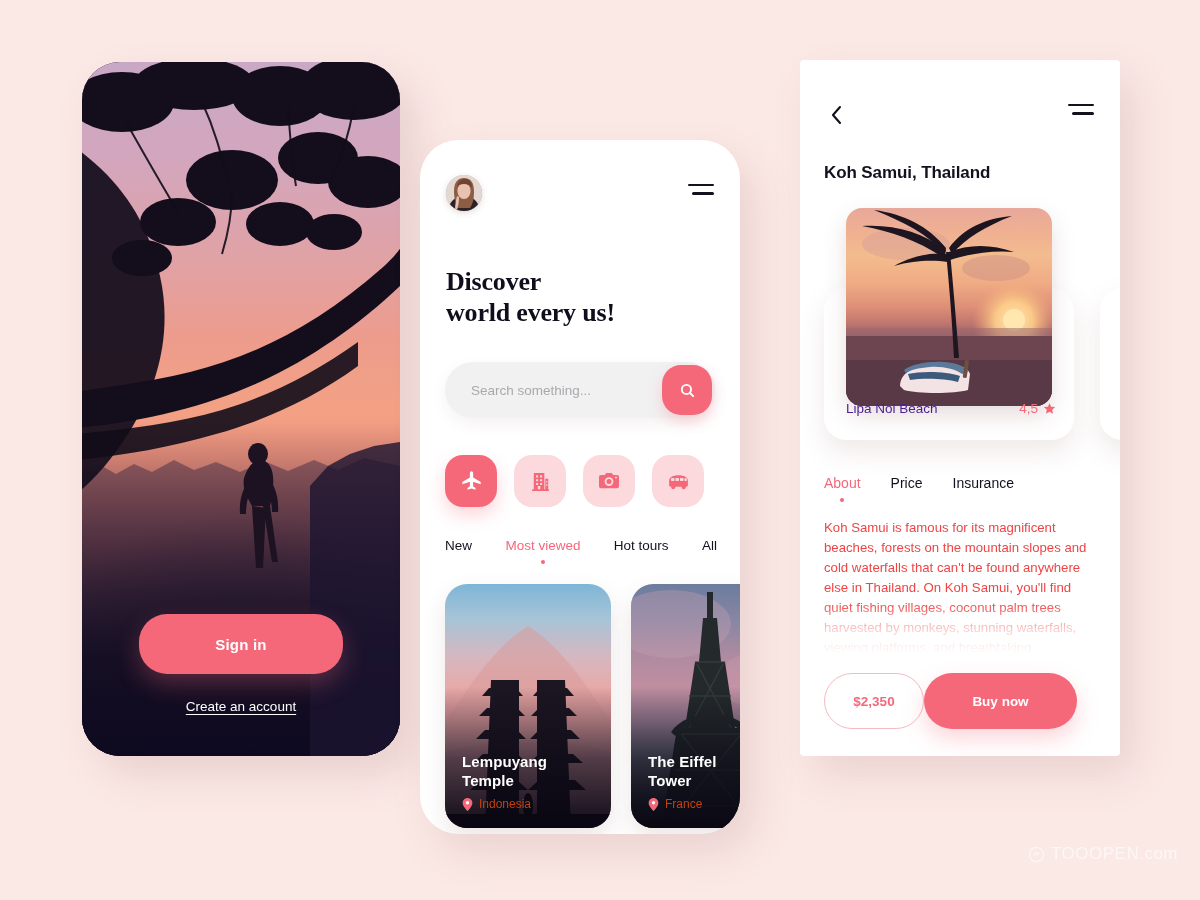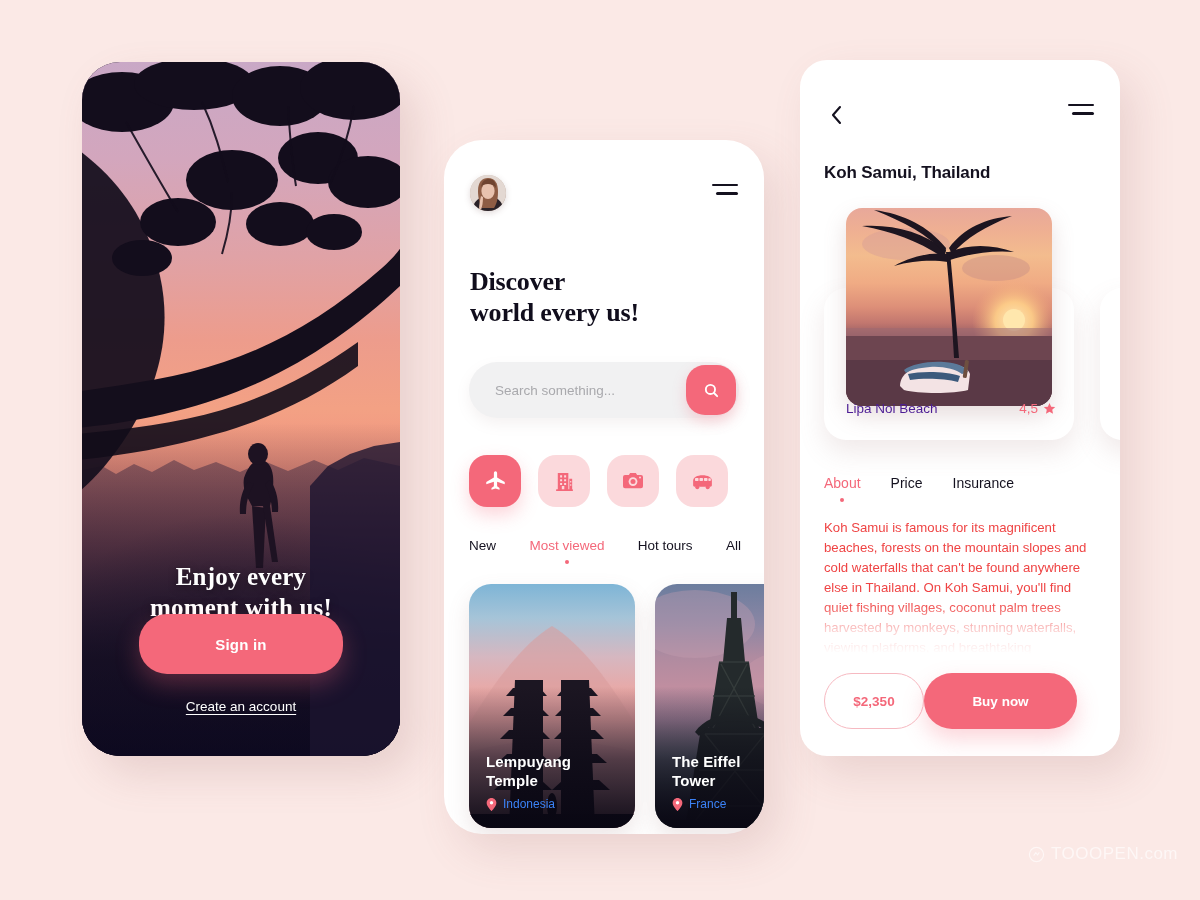--- a/index.html
+++ b/index.html
@@ -34,34 +34,34 @@
     left: 82px;
     top: 62px;
     width: 318px;
     height: 694px;
     border-radius: 38px;
     box-shadow: 16px 18px 40px rgba(150, 95, 95, 0.18);
     background: #0d0a1c;
   }
 
   #phone-discover {
-    left: 444px;
+    left: 420px;
     top: 140px;
     width: 320px;
     height: 694px;
     border-radius: 38px;
     box-shadow: 14px 18px 42px rgba(150, 95, 95, 0.16);
   }
 
   #phone-detail {
     left: 800px;
     top: 60px;
     width: 320px;
     height: 696px;
-    border-radius: 27px;
+    border-radius: 4px;
     box-shadow: 14px 18px 42px rgba(150, 95, 95, 0.16);
   }
 
   
   .hero-photo {
     position: absolute;
     inset: 0;
     background:
       linear-gradient(180deg,
         rgba(13,10,28,0) 52%,
@@ -298,21 +298,21 @@
   }
   .dcard .cap .nm {
     font-size: 15px;
     font-weight: 700;
     line-height: 1.22;
     letter-spacing: 0.1px;
   }
   .dcard .cap .loc {
     margin-top: 7px;
     font-size: 12px;
-    color: #3b82f6;
+    color: #c2410c;
     display: flex;
     align-items: center;
     gap: 6px;
   }
 
   
   .ph-temple {
     background:
       linear-gradient(180deg,
         #7eb5d6 0%, #a6c4d8 14%, #d6b7c0 30%,
@@ -542,24 +542,20 @@
           <path d="M162 416 C166 404 172 398 178 398 C185 398 190 404 191 414 C192 424 190 436 188 444 L170 444 C166 436 160 428 162 416 Z"></path>
           <ellipse cx="176" cy="392" rx="10" ry="11"></ellipse>
           <path d="M170 444 L174 506 L181 506 L184 446 Z"></path>
           <path d="M181 444 L190 500 L196 500 L188 444 Z"></path>
           <path d="M166 420 C160 428 157 440 158 452 L164 452 C164 440 167 430 172 422 Z"></path>
           <path d="M188 418 C194 426 197 438 196 450 L190 450 C190 440 187 430 183 422 Z"></path>
         </g>
       </svg>
     </div>
 
-    <div class="hero-text">
-      <div>Enjoy every</div>
-      <div>moment with us!</div>
-    </div>
 
     <button class="btn-signin">Sign in</button>
 
     <div class="link-create">Create an account</div>
   </div>
 
   <div class="phone" id="phone-discover">
 
     <div class="p2-topbar">
       <div class="avatar">

